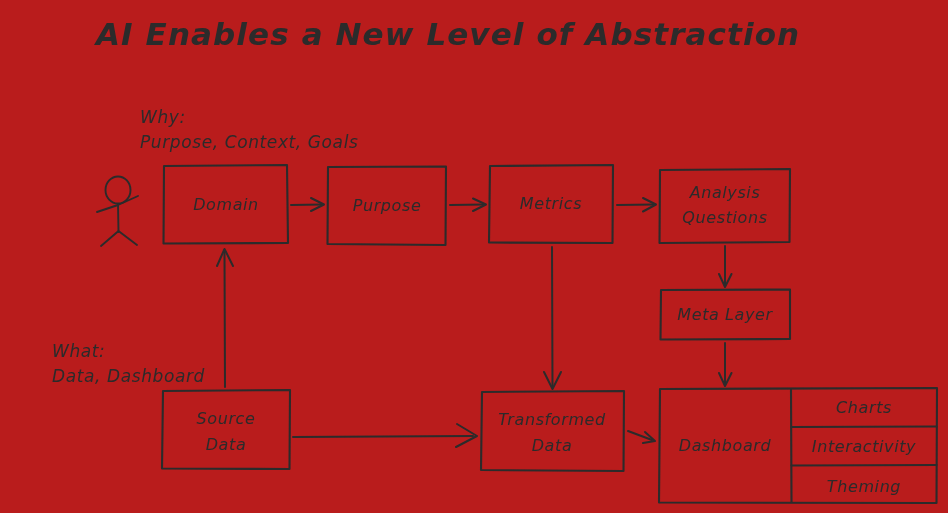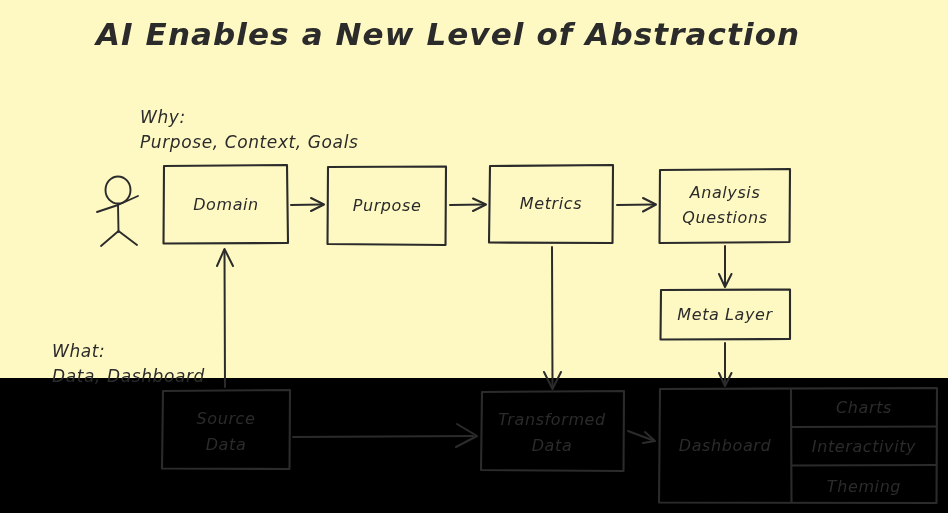--- a/index.html
+++ b/index.html
@@ -9,22 +9,22 @@
   }
   body {
     width: 948px;
     height: 513px;
     overflow: hidden;
     font-family: "DejaVu Sans", sans-serif;
   }
   #canvas {
     position: relative;
     width: 948px;
-    height: 378px;
-    background: #fef9c3;
+    height: 513px;
+    background: #b91c1c;
   }
   svg#diagram {
     position: absolute;
     left: 0;
     top: 0;
     width: 948px;
     height: 513px;
   }
   .stroke {
     fill: none;

